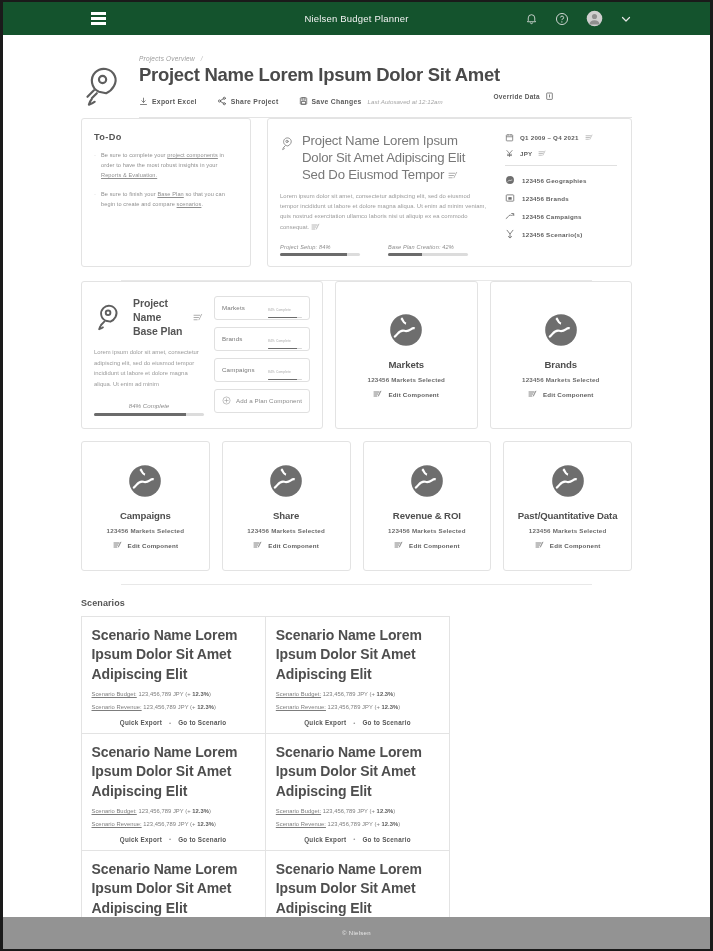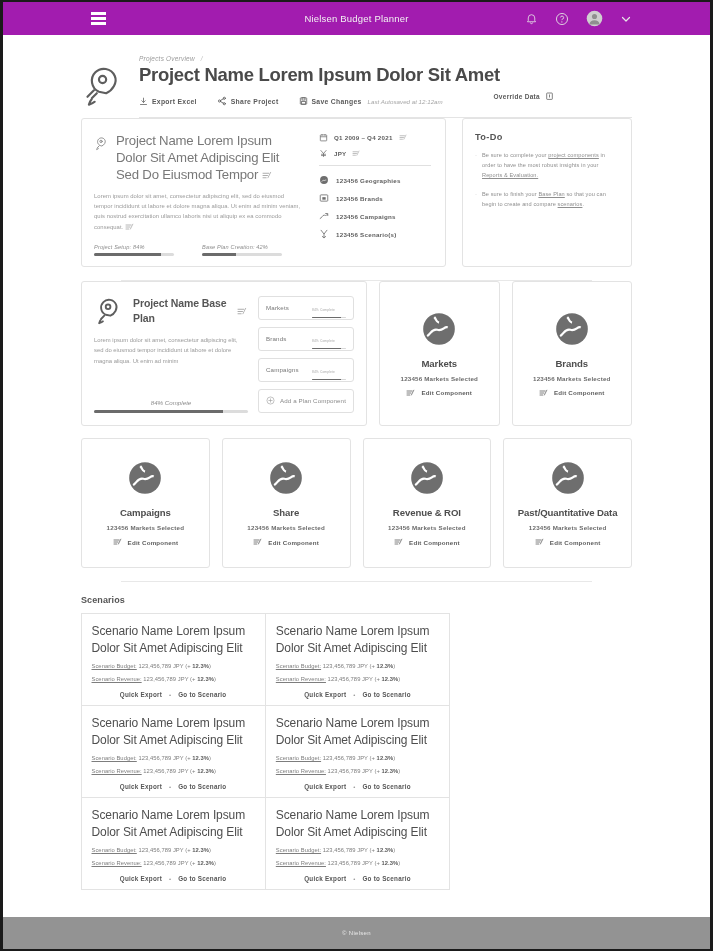--- a/index.html
+++ b/index.html
@@ -15,21 +15,21 @@
     border-right: 3px solid #1a1a1a;
     border-top: 2px solid #1a1a1a;
     border-bottom: 2px solid #1a1a1a;
     background: #fff;
     display: flex; flex-direction: column;
     position: relative;
   }
 
   
   .topbar {
-    height: 33px; background: #a21caf;
+    height: 33px; background: #14532d;
     display: flex; align-items: center;
     position: relative; flex-shrink: 0;
   }
   .hamburger { margin-left: 88px; display:flex; flex-direction:column; gap:2.5px; cursor:pointer;}
   .hamburger span { display:block; width:15px; height:2.4px; background:#fff; }
   .app-title {
     position: absolute; left: 0; right: 0; text-align: center;
     color: #f2f2f2; font-size: 9.5px; letter-spacing: .2px;
     pointer-events: none;
   }
@@ -97,21 +97,21 @@
   .ov-stat { display:flex; align-items:center; gap:7px; margin-bottom:8px;}
 
   .todo-title { font-size:9.2px; font-weight:700; color:#555; letter-spacing:.4px; margin-bottom:8px;}
   .todo-item { display:flex; gap:5px; margin-bottom:9px;}
   .todo-dot { font-size:6px; color:#b0b0b0; line-height:1.8;}
   .todo-txt { font-size:5.6px; color:#8f8f8f; line-height:1.8; letter-spacing:.1px;}
   .todo-txt u { text-decoration: underline; }
 
   
   .plan-row { display:flex; gap:12px; align-items:stretch; }
-  .plancard { width:286px; display:flex; padding:14px 12px 12px 12px;}
+  .plancard { width:242px; display:flex; padding:14px 12px 12px 12px;}
   .plan-left { flex:1; padding-right:10px; display:flex; flex-direction:column;}
   .plan-head { display:flex; align-items:center; gap:9px;}
   .plan-name { font-size:10.5px; font-weight:700; color:#555; line-height:1.35; letter-spacing:-.1px;}
   .plan-desc { font-size:5.9px; color:#9a9a9a; line-height:1.8; margin-top:9px;}
   .plan-pct { font-size:6.2px; color:#8d8d8d; font-style:italic; text-align:center; margin-top:auto; padding-top:12px;}
   .plan-track { height:3px; background:#dcdcdc; margin-top:4px; border-radius:2px; overflow:hidden;}
   .plan-fill { height:100%; background:#6b6b6b;}
 
   .plan-right { width:96px; display:flex; flex-direction:column; gap:7px;}
   .pcomp {
@@ -143,21 +143,21 @@
 
   .comp-row2 { display:flex; gap:12px; margin-top:12px;}
 
   
   .scen-grid { display:flex; flex-wrap:wrap; }
   .scencard {
     width:185.3px; border:1px solid #e3e3e3; background:#fff;
     padding:9px 10px 7px 10px; margin:-0.5px; min-height:74px;
     display:flex; flex-direction:column;
   }
-  .scen-name { font-size:12px; font-weight:400; color:#4e4e4e; line-height:1.38; letter-spacing:-.1px;}
+  .scen-name { font-size:14px; font-weight:700; color:#4e4e4e; line-height:1.38; letter-spacing:-.1px;}
   .scen-metric { font-size:5.8px; color:#7d7d7d; margin-top:7px; letter-spacing:.05px;}
   .scen-metric u { text-decoration:underline; }
   .scen-metric b { font-weight:700; color:#5a5a5a;}
   .scen-foot { display:flex; align-items:center; justify-content:center; gap:7px; margin-top:auto; padding-top:9px;}
   .scen-act { font-size:6.3px; font-weight:700; color:#555; letter-spacing:.25px; cursor:pointer;}
   .scen-bullet { font-size:6px; color:#999; }
 
   
   .footer {
     height:32px; background:#939393; display:flex; align-items:center;
@@ -261,20 +261,34 @@
                 </g>
               </svg>
             </div>
           </div>
           <div class="rule"></div>
         </div>
       </div>
 
 
       <div class="overview-row">
+        <div class="card todocard">
+          <div class="todo-title">To-Do</div>
+          <div id="todo-list">
+              <div class="todo-item">
+                <span class="todo-dot">·</span>
+                <span class="todo-txt"><span>Be sure to complete your </span><u>project components</u><span> in order to have the most robust insights in your </span><u>Reports &amp; Evaluation.</u></span>
+              </div>
+              <div class="todo-item">
+                <span class="todo-dot">·</span>
+                <span class="todo-txt"><span>Be sure to finish your </span><u>Base Plan</u><span> so that you can begin to create and compare </span><u>scenarios</u><span>.</span></span>
+              </div>
+            </div>
+        </div>
+
         <div class="card ovcard">
           <div class="ov-left">
             <div class="ov-head">
               <svg width="15" height="15" viewBox="0 0 64 64" style="flex-shrink:0;margin-top:3px">
                 <g fill="none" stroke="#8a8a8a" stroke-width="4" stroke-linejoin="round" stroke-linecap="round">
                   <path d="M25 40C14 35 12 21 20 13c8-8 22-6 27 5 4 9-3 20-12 24z"></path>
                   <circle cx="30" cy="23" r="5"></circle>
                   <path d="M22 42l-7 7M15 50c-2 2-4 8-4 8s6-2 8-4"></path>
                 </g>
               </svg>
@@ -368,34 +382,20 @@
             </div>
             <div class="ov-stat">
               <svg width="10" height="10" viewBox="0 0 24 24">
                 <g fill="none" stroke="#6e6e6e" stroke-width="2" stroke-linecap="round">
                   <path d="M5 3l7 9 7-9M12 12v9M8 18l4 3 4-3"></path>
                 </g>
               </svg>
               <span class="ov-line-txt">123456 Scenario(s)</span>
             </div>
           </div>
-        </div>
-
-        <div class="card todocard">
-          <div class="todo-title">To-Do</div>
-          <div id="todo-list">
-              <div class="todo-item">
-                <span class="todo-dot">·</span>
-                <span class="todo-txt"><span>Be sure to complete your </span><u>project components</u><span> in order to have the most robust insights in your </span><u>Reports &amp; Evaluation.</u></span>
-              </div>
-              <div class="todo-item">
-                <span class="todo-dot">·</span>
-                <span class="todo-txt"><span>Be sure to finish your </span><u>Base Plan</u><span> so that you can begin to create and compare </span><u>scenarios</u><span>.</span></span>
-              </div>
-            </div>
         </div>
       </div>
 
       <div class="divider"></div>
 
 
       <div class="plan-row">
         <div class="card plancard">
           <div class="plan-left">
             <div class="plan-head">

